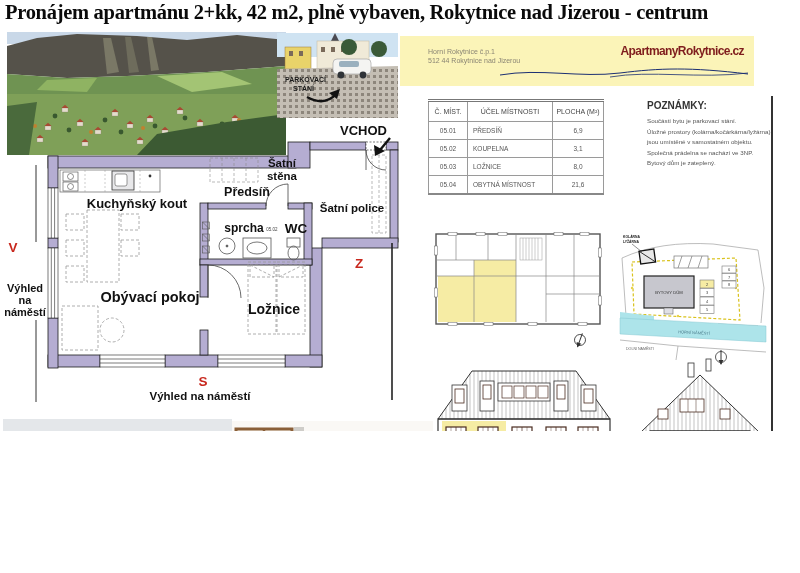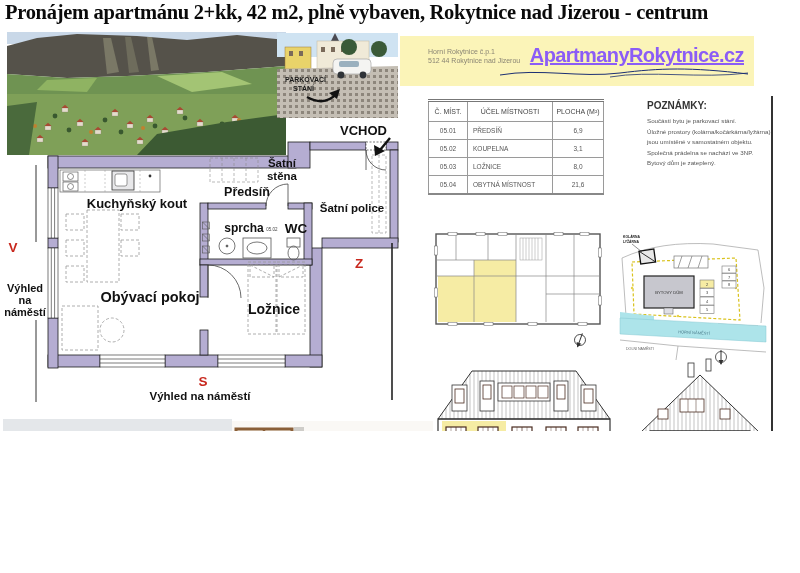--- a/index.html
+++ b/index.html
@@ -4,21 +4,21 @@
 <style>
   html,body{margin:0;padding:0;background:#fff;}
   #page{position:relative;width:800px;height:431px;background:#fff;overflow:hidden;
         font-family:"Liberation Sans",sans-serif;}
   .abs{position:absolute;}
   #title{left:5px;top:1px;width:792px;font-family:"Liberation Serif",serif;
          font-weight:bold;font-size:20.5px;color:#0a0a0a;letter-spacing:-0.3px;white-space:nowrap;}
   
   #brandheader{left:400px;top:36px;width:354px;height:50px;background:#fbf4b8;}
   #addr{position:absolute;left:28px;top:11px;font-size:7px;line-height:9px;color:#8a8574;}
-  #brand{position:absolute;right:10px;top:8px;font-size:20px;font-weight:bold;color:#8b5cf6;letter-spacing:-0.6px;text-decoration:underline;}
+  #brand{position:absolute;right:10px;top:8px;font-size:12px;font-weight:bold;color:#7f1d1d;letter-spacing:-0.6px;}
   #brandwave{position:absolute;right:6px;top:30px;}
   
   #roomtable{left:428px;top:99px;border-collapse:collapse;background:#fff;}
   #roomtable th,#roomtable td{border:1px solid #9a9a9a;font-weight:normal;color:#555;padding:0;}
   #roomtable th{font-size:7px;color:#444;height:19px;}
   #roomtable td{font-size:6.5px;height:17px;text-align:center;}
   #roomtable td.l{text-align:left;padding-left:5px;}
   #roomtable{border-top:3px double #777;border-bottom:2px solid #888;}
   .cw1{width:38px;} .cw2{width:84px;} .cw3{width:50px;}
   

